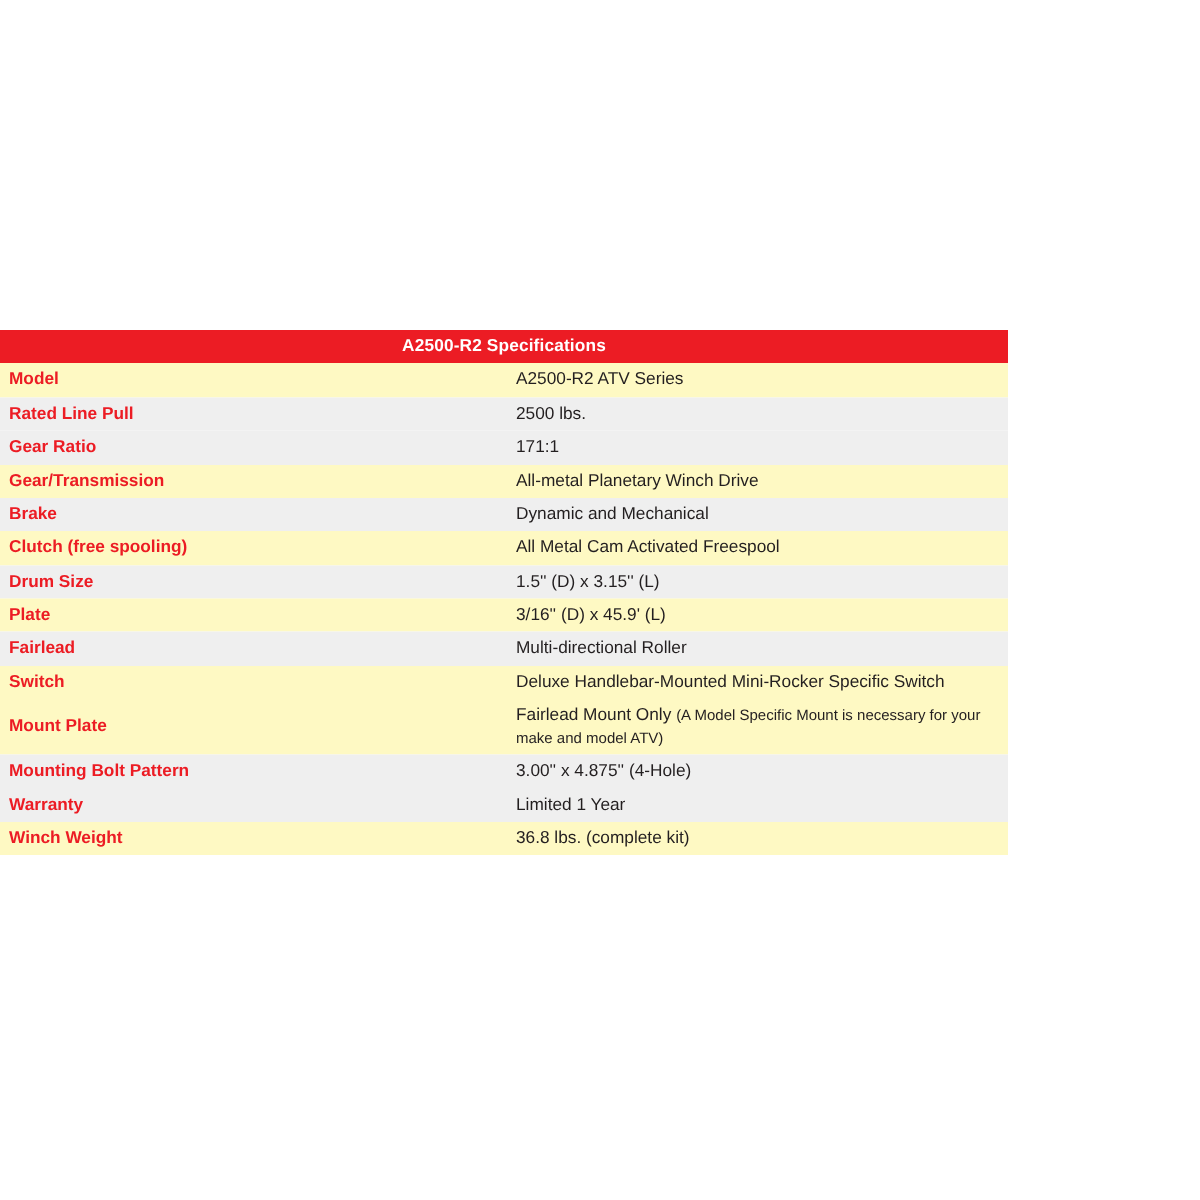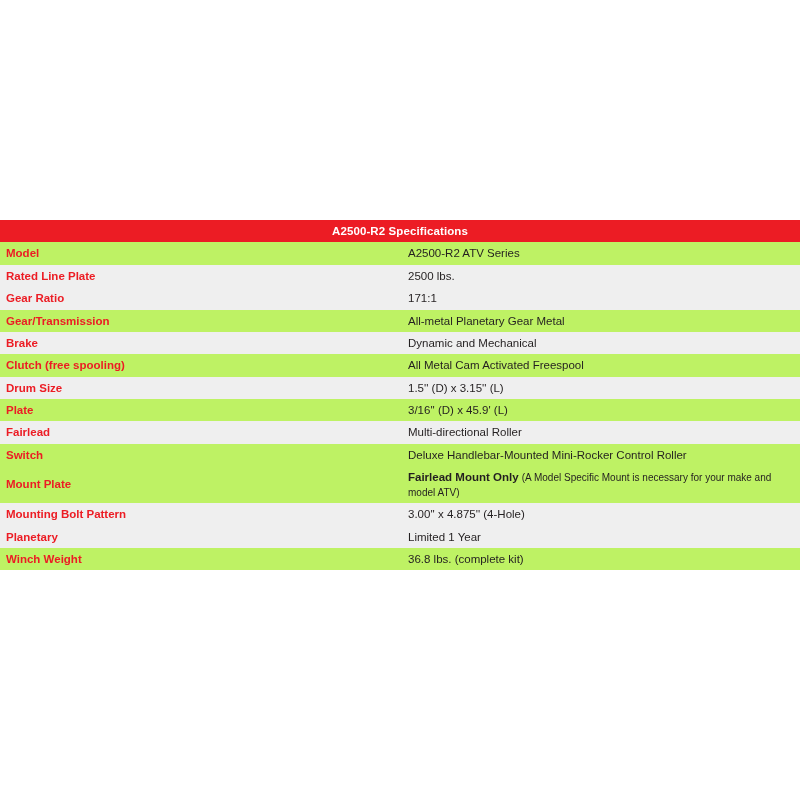--- a/index.html
+++ b/index.html
@@ -12,21 +12,21 @@
   }
 
   #spec-wrap {
     position: absolute;
     left: 0;
     top: 220px;
     width: 800px;
   }
 
   .spec-table {
-    width: 800px;
+    width: 672px;
     border-collapse: collapse;
     table-layout: fixed;
   }
 
   .spec-title-row td {
     background: #ec1c24;
     color: #ffffff;
     font-size: 14px;
     font-weight: bold;
     text-align: center;
@@ -47,21 +47,21 @@
     font-weight: bold;
     padding-left: 6px !important;
     white-space: nowrap;
   }
 
   .spec-value {
     color: #231f20;
     padding-left: 8px !important;
   }
 
-  tr.odd td { background: #bef264; }
+  tr.odd td { background: #fef9c3; }
   tr.even td { background: #efefef; }
 
   .note {
     font-size: 10px;
     color: #231f20;
     font-weight: normal;
   }
 </style>
 </head>
 <body>
@@ -70,30 +70,30 @@
   <table class="spec-table">
     <tbody>
       <tr class="spec-title-row">
         <td colspan="2">A2500-R2 Specifications</td>
       </tr>
     <tr class="odd">
           <td class="spec-label">Model</td>
           <td class="spec-value"><span>A2500-R2 ATV Series</span></td>
         </tr>
         <tr class="even">
-          <td class="spec-label">Rated Line Plate</td>
+          <td class="spec-label">Rated Line Pull</td>
           <td class="spec-value"><span>2500 lbs.</span></td>
         </tr>
         <tr class="even">
           <td class="spec-label">Gear Ratio</td>
           <td class="spec-value"><span>171:1</span></td>
         </tr>
         <tr class="odd">
           <td class="spec-label">Gear/Transmission</td>
-          <td class="spec-value"><span>All-metal Planetary Gear Metal</span></td>
+          <td class="spec-value"><span>All-metal Planetary Winch Drive</span></td>
         </tr>
         <tr class="even">
           <td class="spec-label">Brake</td>
           <td class="spec-value"><span>Dynamic and Mechanical</span></td>
         </tr>
         <tr class="odd">
           <td class="spec-label">Clutch (free spooling)</td>
           <td class="spec-value"><span>All Metal Cam Activated Freespool</span></td>
         </tr>
         <tr class="even">
@@ -103,32 +103,32 @@
         <tr class="odd">
           <td class="spec-label">Plate</td>
           <td class="spec-value"><span>3/16'' (D) x 45.9' (L)</span></td>
         </tr>
         <tr class="even">
           <td class="spec-label">Fairlead</td>
           <td class="spec-value"><span>Multi-directional Roller</span></td>
         </tr>
         <tr class="odd">
           <td class="spec-label">Switch</td>
-          <td class="spec-value"><span>Deluxe Handlebar-Mounted Mini-Rocker Control Roller</span></td>
+          <td class="spec-value"><span>Deluxe Handlebar-Mounted Mini-Rocker Specific Switch</span></td>
         </tr>
         <tr class="odd">
           <td class="spec-label">Mount Plate</td>
-          <td class="spec-value"><span style="font-weight: bold;">Fairlead Mount Only</span> <span class="note">(A Model Specific Mount is necessary for your make and model ATV)</span></td>
+          <td class="spec-value"><span style="font-weight: normal;">Fairlead Mount Only</span> <span class="note">(A Model Specific Mount is necessary for your make and model ATV)</span></td>
         </tr>
         <tr class="even">
           <td class="spec-label">Mounting Bolt Pattern</td>
           <td class="spec-value"><span>3.00'' x 4.875'' (4-Hole)</span></td>
         </tr>
         <tr class="even">
-          <td class="spec-label">Planetary</td>
+          <td class="spec-label">Warranty</td>
           <td class="spec-value"><span>Limited 1 Year</span></td>
         </tr>
         <tr class="odd">
           <td class="spec-label">Winch Weight</td>
           <td class="spec-value"><span>36.8 lbs. (complete kit)</span></td>
         </tr>
       </tbody>
   </table>
 </div>
 

